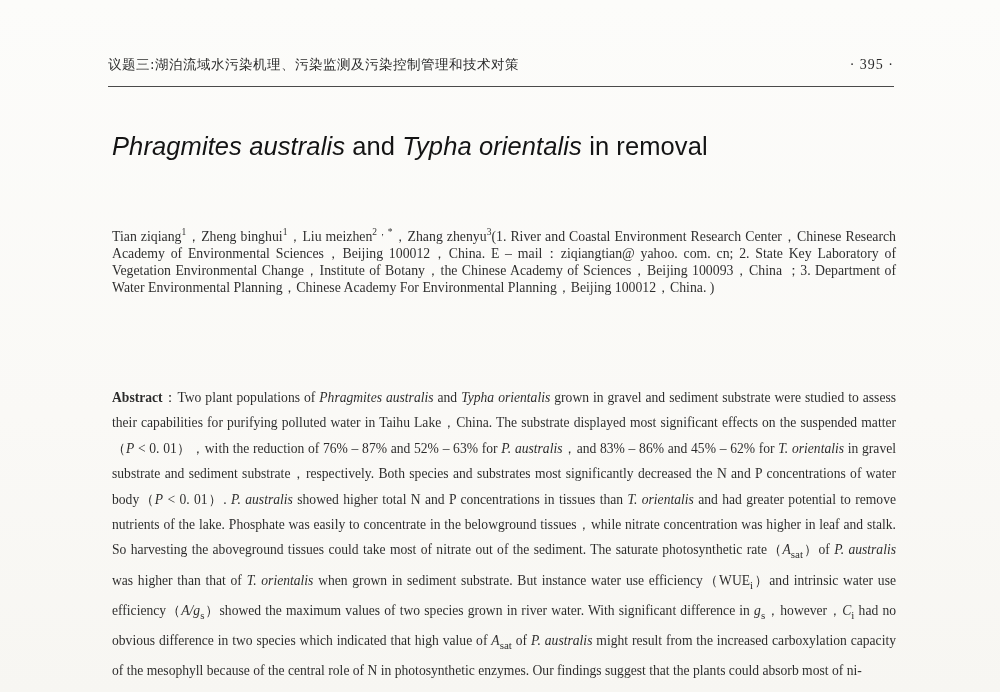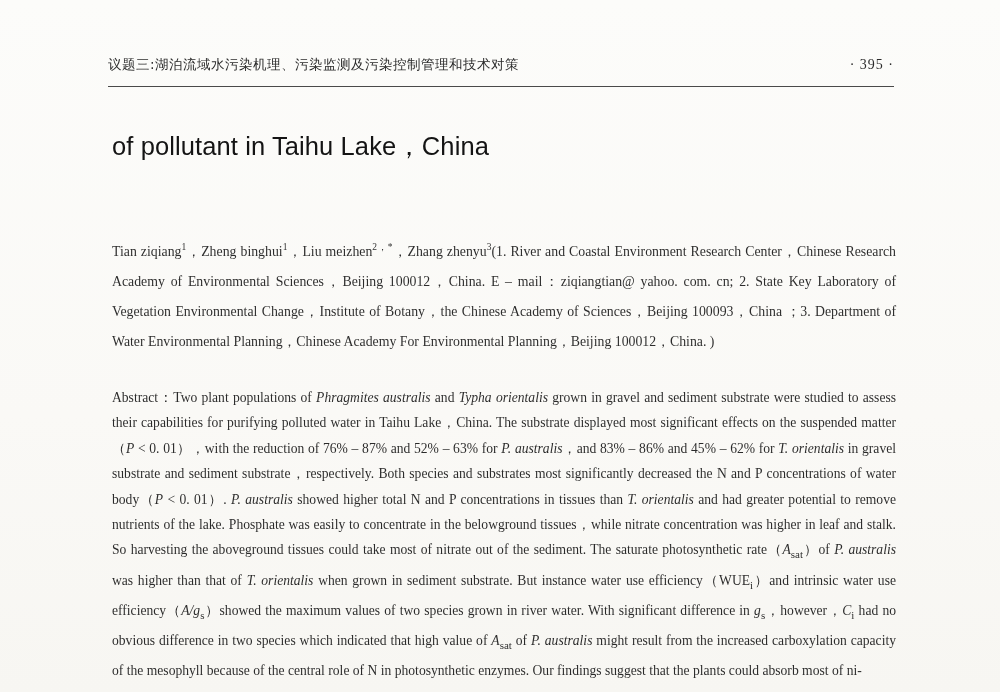--- a/index.html
+++ b/index.html
@@ -65,45 +65,45 @@
     line-height: 36px;
     color: #141414;
     letter-spacing: 0.1px;
   }
   .title-line em {
     font-style: italic;
   }
   .authors {
     position: absolute;
     left: 112px;
-    top: 232px;
+    top: 224px;
     width: 784px;
     font-family: "Liberation Serif", serif;
     font-size: 13.8px;
-    line-height: 30px;
+    line-height: 17px;
     text-align: justify;
     color: #1c1c1c;
   }
   .authors sup {
     font-size: 9.5px;
     vertical-align: super;
   }
   .abstract {
     position: absolute;
     left: 112px;
     top: 385px;
     width: 784px;
     font-family: "Liberation Serif", serif;
     font-size: 13.6px;
     line-height: 25.4px;
     text-align: justify;
     color: #1b1b1b;
   }
   .abstract .lead {
-    font-weight: normal;
+    font-weight: bold;
   }
   .abstract em { font-style: italic; }
   .abstract sub {
     font-size: 11px;
     vertical-align: sub;
   }
   .faint {
     opacity: 0.93;
   }
 </style>
@@ -112,21 +112,23 @@
 
 <div class="page">
 
   <div class="header">
     <div class="header-title">议题三:湖泊流域水污染机理、污染监测及污染控制管理和技术对策</div>
     <div class="header-page">· 395 ·</div>
   </div>
   <div class="header-rule"></div>
 
   <div class="title-block">
-    <div class="title-line">of pollutant in Taihu Lake，China</div>
+    <div class="title-line">
+      <em>Phragmites australis</em><span> and </span><em>Typha orientalis</em><span> in removal</span>
+    </div>
   </div>
 
   <div class="authors faint">Tian ziqiang<sup>1</sup>，Zheng binghui<sup>1</sup>，Liu meizhen<sup>2，*</sup>，Zhang zhenyu<sup>3</sup>(1. River and Coastal Environment Research Center，Chinese Research Academy of Environmental Sciences，Beijing 100012，China. E – mail：ziqiangtian@ yahoo. com. cn; 2. State Key Laboratory of Vegetation Environmental Change，Institute of Botany，the Chinese Academy of Sciences，Beijing 100093，China ；3. Department of Water Environmental Planning，Chinese Academy For Environmental Planning，Beijing 100012，China. )</div>
 
   <div class="abstract faint">
     <span class="lead">Abstract</span><span>：</span><span>Two plant populations of <em>Phragmites australis</em> and <em>Typha orientalis</em> grown in gravel and sediment substrate were studied to assess their capabilities for purifying polluted water in Taihu Lake，China. The substrate displayed most significant effects on the suspended matter（<em>P</em> &lt; 0. 01），with the reduction of 76% – 87% and 52% – 63% for <em>P. australis</em>，and 83% – 86% and 45% – 62% for <em>T. orientalis</em> in gravel substrate and sediment substrate，respectively. Both species and substrates most significantly decreased the N and P concentrations of water body（<em>P</em> &lt; 0. 01）. <em>P. australis</em> showed higher total N and P concentrations in tissues than <em>T. orientalis</em> and had greater potential to remove nutrients of the lake. Phosphate was easily to concentrate in the belowground tissues，while nitrate concentration was higher in leaf and stalk. So harvesting the aboveground tissues could take most of nitrate out of the sediment. The saturate photosynthetic rate（<em>A</em><sub>sat</sub>）of <em>P. australis</em> was higher than that of <em>T. orientalis</em> when grown in sediment substrate. But instance water use efficiency（WUE<sub>i</sub>）and intrinsic water use efficiency（<em>A/g</em><sub>s</sub>）showed the maximum values of two species grown in river water. With significant difference in <em>g</em><sub>s</sub>，however，<em>C</em><sub>i</sub> had no obvious difference in two species which indicated that high value of <em>A</em><sub>sat</sub> of <em>P. australis</em> might result from the increased carboxylation capacity of the mesophyll because of the central role of N in photosynthetic enzymes. Our findings suggest that the plants could absorb most of ni-</span>
   </div>
 
 </div>
 

